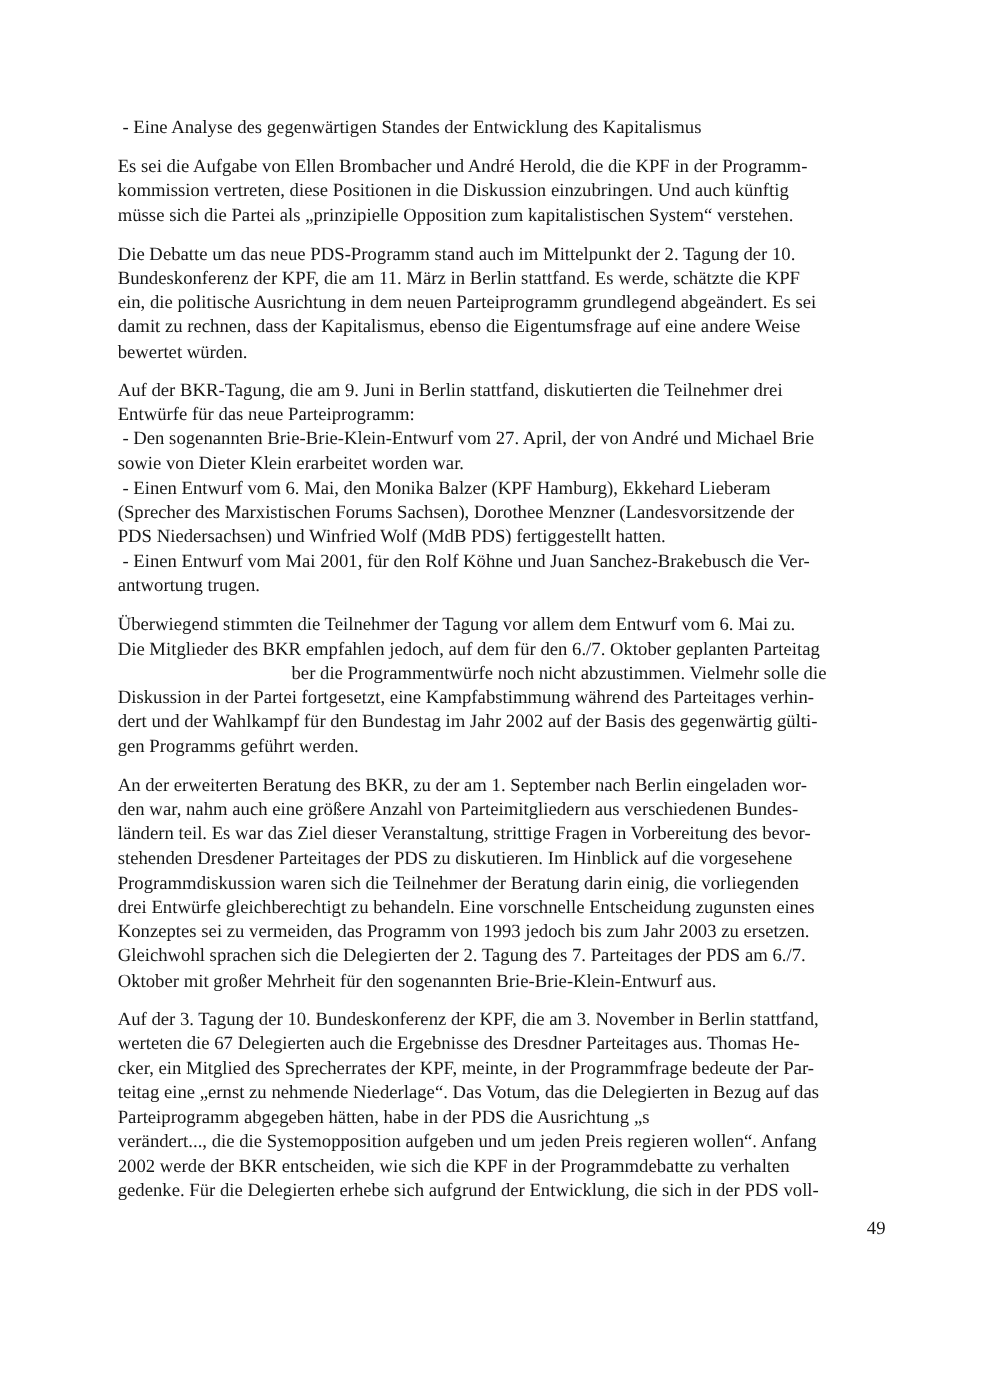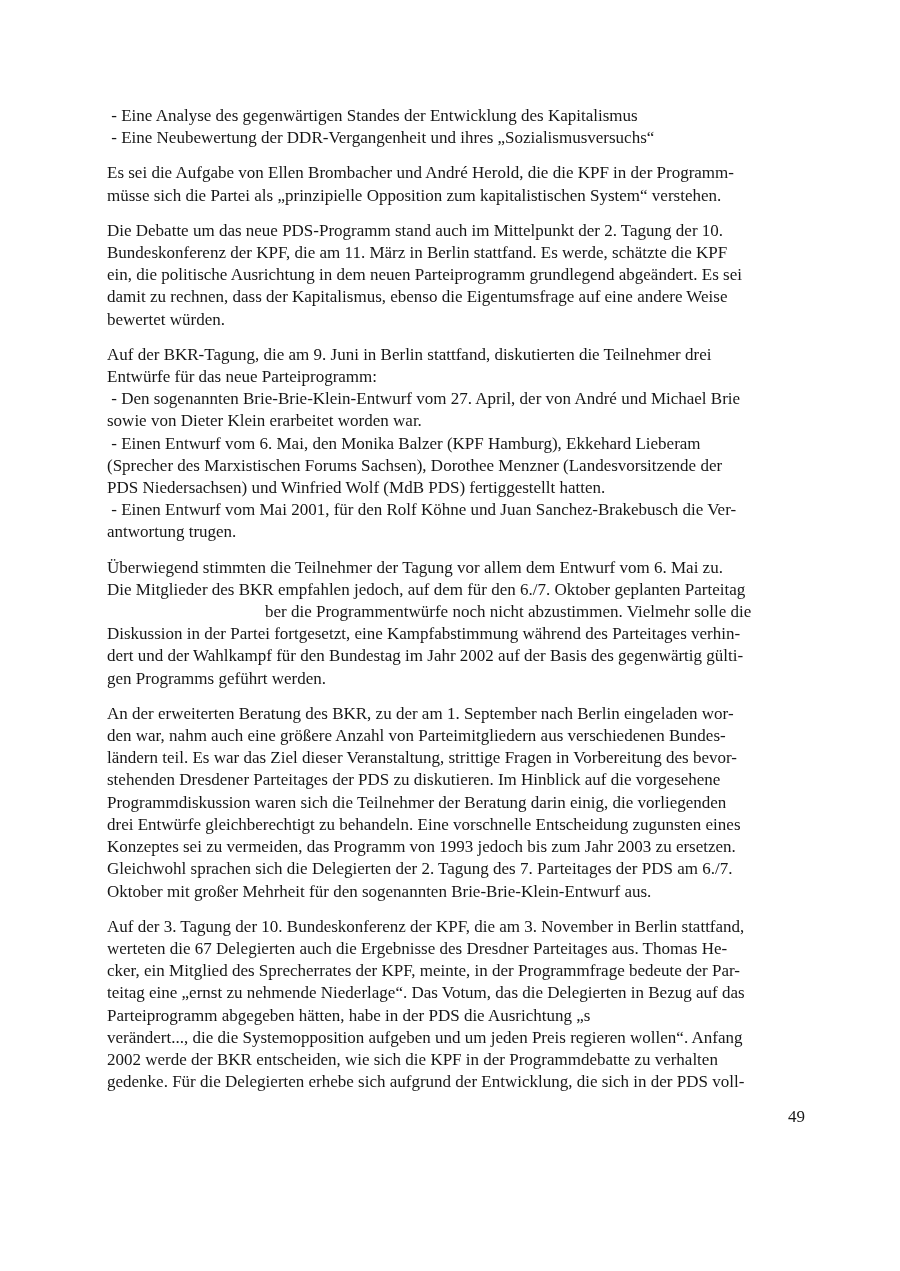--- a/index.html
+++ b/index.html
@@ -43,22 +43,22 @@
     font-family: "Liberation Serif", "DejaVu Serif", serif;
     font-size: 17px;
     color: #171717;
   }
 </style>
 </head>
 <body>
 
 <div class="page">
   <div>
-      <div class="block lines"><div class="line"> - Eine Analyse des gegenwärtigen Standes der Entwicklung des Kapitalismus</div><div class="line"> - Eine Neubewertung der DDR-Vergangenheit und ihres „Sozialismusversuchs“</div></div>
-      <div class="block lines"><div class="line">Es sei die Aufgabe von Ellen Brombacher und André Herold, die die KPF in der Programm-</div><div class="line">müsse sich die Partei als „prinzipielle Opposition zum kapitalistischen System“ verstehen.</div></div>
+      <div class="block lines"><div class="line"> - Eine Analyse des gegenwärtigen Standes der Entwicklung des Kapitalismus</div></div>
+      <div class="block lines"><div class="line">Es sei die Aufgabe von Ellen Brombacher und André Herold, die die KPF in der Programm-</div><div class="line">kommission vertreten, diese Positionen in die Diskussion einzubringen. Und auch künftig</div><div class="line">müsse sich die Partei als „prinzipielle Opposition zum kapitalistischen System“ verstehen.</div></div>
       <div class="block lines"><div class="line">Die Debatte um das neue PDS-Programm stand auch im Mittelpunkt der 2. Tagung der 10.</div><div class="line">Bundeskonferenz der KPF, die am 11. März in Berlin stattfand. Es werde, schätzte die KPF</div><div class="line">ein, die politische Ausrichtung in dem neuen Parteiprogramm grundlegend abgeändert. Es sei</div><div class="line">damit zu rechnen, dass der Kapitalismus, ebenso die Eigentumsfrage auf eine andere Weise</div><div class="line">bewertet würden.</div></div>
       <div class="block lines"><div class="line">Auf der BKR-Tagung, die am 9. Juni in Berlin stattfand, diskutierten die Teilnehmer drei</div><div class="line">Entwürfe für das neue Parteiprogramm:</div><div class="line"> - Den sogenannten Brie-Brie-Klein-Entwurf vom 27. April, der von André und Michael Brie</div><div class="line">sowie von Dieter Klein erarbeitet worden war.</div><div class="line"> - Einen Entwurf vom 6. Mai, den Monika Balzer (KPF Hamburg), Ekkehard Lieberam</div><div class="line">(Sprecher des Marxistischen Forums Sachsen), Dorothee Menzner (Landesvorsitzende der</div><div class="line">PDS Niedersachsen) und Winfried Wolf (MdB PDS) fertiggestellt hatten.</div><div class="line"> - Einen Entwurf vom Mai 2001, für den Rolf Köhne und Juan Sanchez-Brakebusch die Ver-</div><div class="line">antwortung trugen.</div></div>
       <div class="block lines"><div class="line">Überwiegend stimmten die Teilnehmer der Tagung vor allem dem Entwurf vom 6. Mai zu.</div><div class="line">Die Mitglieder des BKR empfahlen jedoch, auf dem für den 6./7. Oktober geplanten Parteitag</div><div class="line" style="padding-left: 158px;">ber die Programmentwürfe noch nicht abzustimmen. Vielmehr solle die</div><div class="line">Diskussion in der Partei fortgesetzt, eine Kampfabstimmung während des Parteitages verhin-</div><div class="line">dert und der Wahlkampf für den Bundestag im Jahr 2002 auf der Basis des gegenwärtig gülti-</div><div class="line">gen Programms geführt werden.</div></div>
       <div class="block lines"><div class="line">An der erweiterten Beratung des BKR, zu der am 1. September nach Berlin eingeladen wor-</div><div class="line">den war, nahm auch eine größere Anzahl von Parteimitgliedern aus verschiedenen Bundes-</div><div class="line">ländern teil. Es war das Ziel dieser Veranstaltung, strittige Fragen in Vorbereitung des bevor-</div><div class="line">stehenden Dresdener Parteitages der PDS zu diskutieren. Im Hinblick auf die vorgesehene</div><div class="line">Programmdiskussion waren sich die Teilnehmer der Beratung darin einig, die vorliegenden</div><div class="line">drei Entwürfe gleichberechtigt zu behandeln. Eine vorschnelle Entscheidung zugunsten eines</div><div class="line">Konzeptes sei zu vermeiden, das Programm von 1993 jedoch bis zum Jahr 2003 zu ersetzen.</div><div class="line">Gleichwohl sprachen sich die Delegierten der 2. Tagung des 7. Parteitages der PDS am 6./7.</div><div class="line">Oktober mit großer Mehrheit für den sogenannten Brie-Brie-Klein-Entwurf aus.</div></div>
       <div class="block lines"><div class="line">Auf der 3. Tagung der 10. Bundeskonferenz der KPF, die am 3. November in Berlin stattfand,</div><div class="line">werteten die 67 Delegierten auch die Ergebnisse des Dresdner Parteitages aus. Thomas He-</div><div class="line">cker, ein Mitglied des Sprecherrates der KPF, meinte, in der Programmfrage bedeute der Par-</div><div class="line">teitag eine „ernst zu nehmende Niederlage“. Das Votum, das die Delegierten in Bezug auf das</div><div class="line">Parteiprogramm abgegeben hätten, habe in der PDS die Ausrichtung „s</div><div class="line">verändert..., die die Systemopposition aufgeben und um jeden Preis regieren wollen“. Anfang</div><div class="line">2002 werde der BKR entscheiden, wie sich die KPF in der Programmdebatte zu verhalten</div><div class="line">gedenke. Für die Delegierten erhebe sich aufgrund der Entwicklung, die sich in der PDS voll-</div></div>
     </div>
   <div class="footer">49</div>
 </div>
 
 </body></html>

